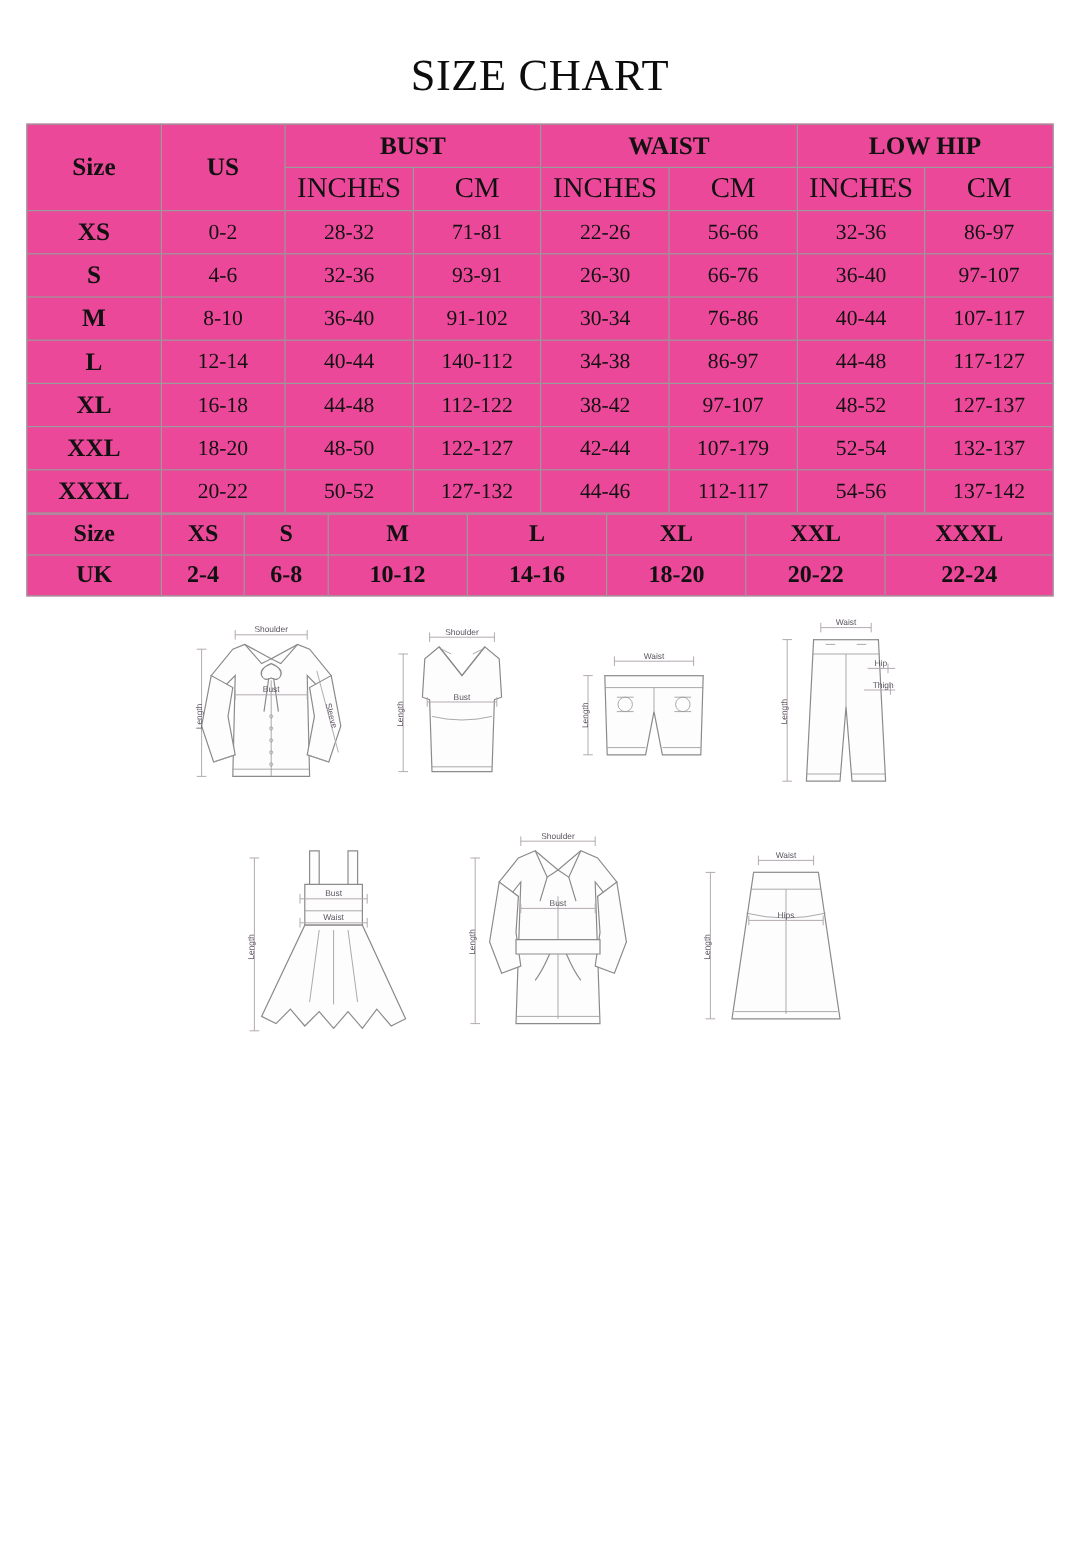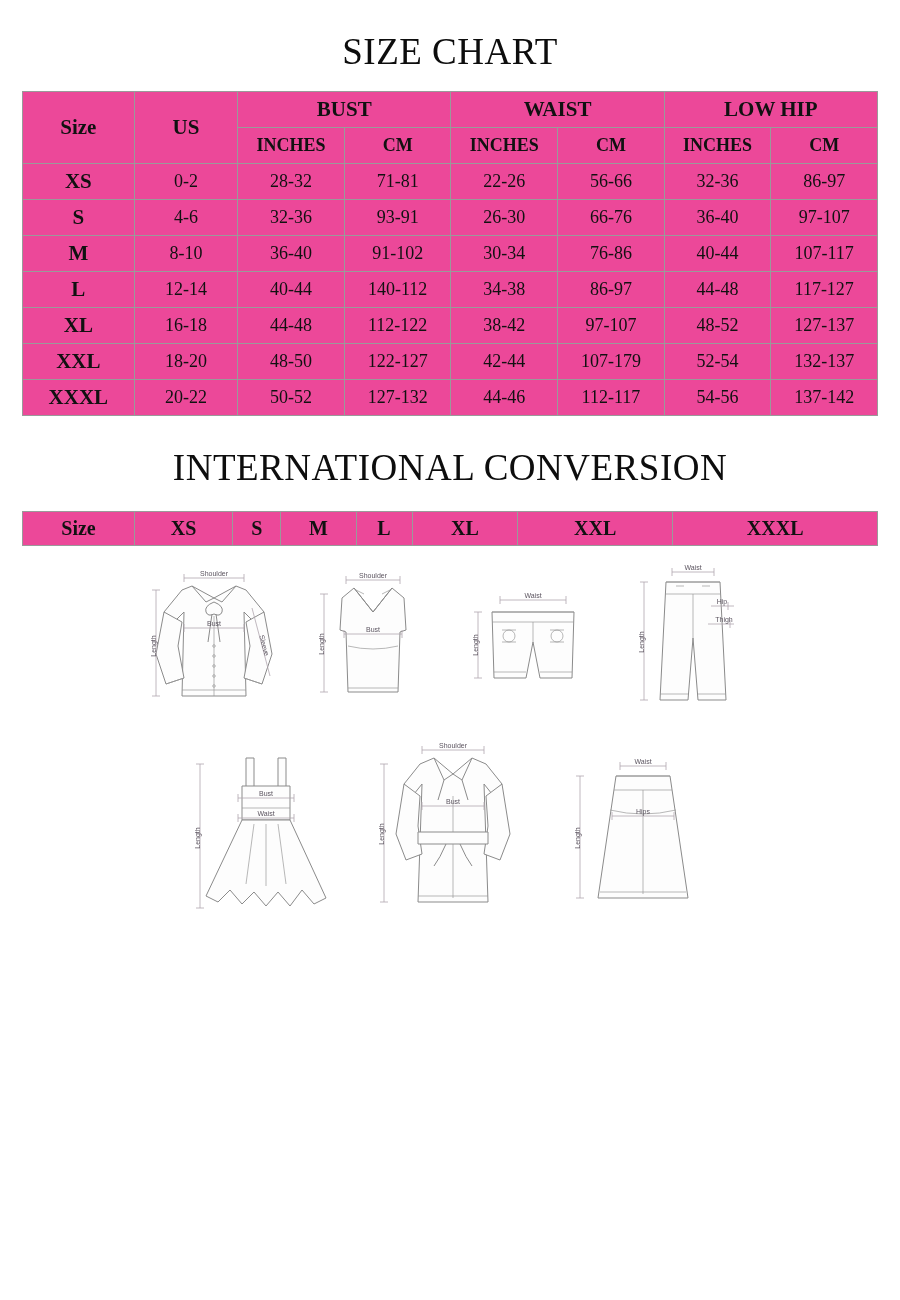--- a/index.html
+++ b/index.html
@@ -13,21 +13,21 @@
   body {
     font-family: "Liberation Serif", serif;
     color: #111111;
     position: relative;
     overflow: hidden;
   }
 
   .page {
     width: 900px;
     height: 1300px;
-    padding: 0;
+    padding: 12px;
     position: relative;
   }
 
   h1.section-title {
     font-family: "Liberation Serif", serif;
     font-weight: 400;
     text-align: center;
     letter-spacing: 0.5px;
     margin: 0;
     color: #0d0d0d;
@@ -81,22 +81,22 @@
   }
   #size-chart-table td.size-cell {
     font-size: 21px;
     font-weight: 700;
   }
   #size-chart-table .grp-head {
     font-size: 21px;
     font-weight: 700;
   }
   #size-chart-table .sub-head {
-    font-size: 18px;
-    font-weight: 700;
+    font-size: 24px;
+    font-weight: 400;
   }
   #size-chart-table col.c-size { width: 112px; }
   #size-chart-table col.c-us { width: 104px; }
   #size-chart-table col.c-unit { width: 107px; }
 
   
   #conversion-table {
     width: 856px;
   }
   #conversion-table td, #conversion-table th {
@@ -235,21 +235,20 @@
         <td>50-52</td>
         <td>127-132</td>
         <td>44-46</td>
         <td>112-117</td>
         <td>54-56</td>
         <td>137-142</td>
       </tr>
     </tbody>
   </table>
 
-  <h1 class="section-title" id="title-intl">INTERNATIONAL CONVERSION</h1>
 
   <table id="conversion-table">
     <colgroup>
       <col class="c-label">
         <col>
         <col>
         <col>
         <col>
         <col>
         <col>
@@ -261,20 +260,30 @@
         <th>XS</th>
         <th>S</th>
         <th>M</th>
         <th>L</th>
         <th>XL</th>
         <th>XXL</th>
         <th>XXXL</th>
       </tr>
     </thead>
     <tbody>
+      <tr>
+        <td>UK</td>
+        <td>2-4</td>
+        <td>6-8</td>
+        <td>10-12</td>
+        <td>14-16</td>
+        <td>18-20</td>
+        <td>20-22</td>
+        <td>22-24</td>
+      </tr>
     </tbody>
   </table>
 
 
   <div class="illustrations">
 
     <div class="ill-row">
 
       <div class="ill">
         <svg width="160" height="180" viewBox="0 0 160 180">

